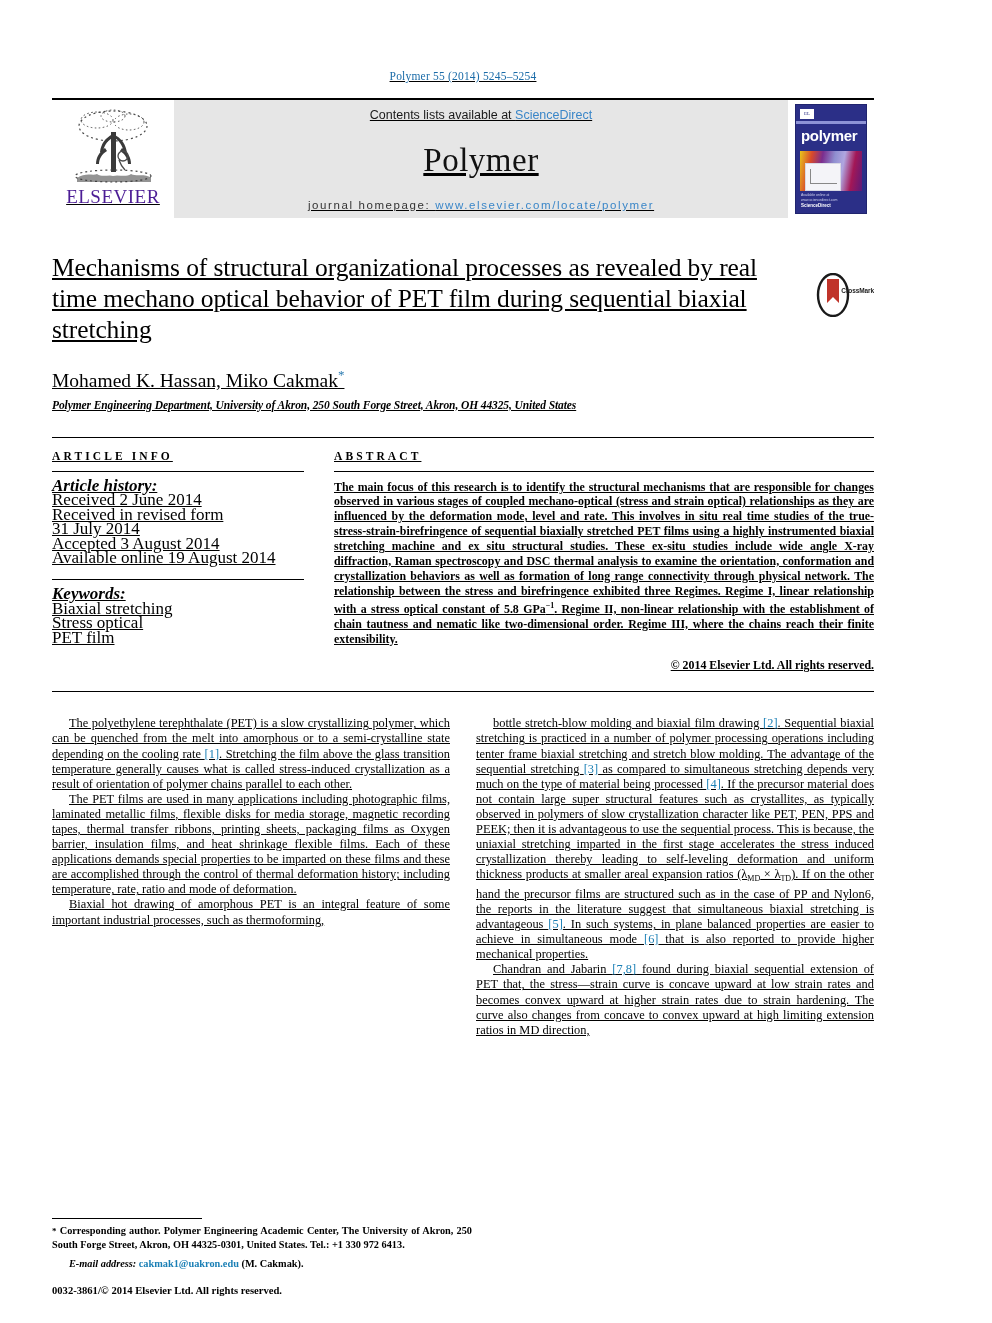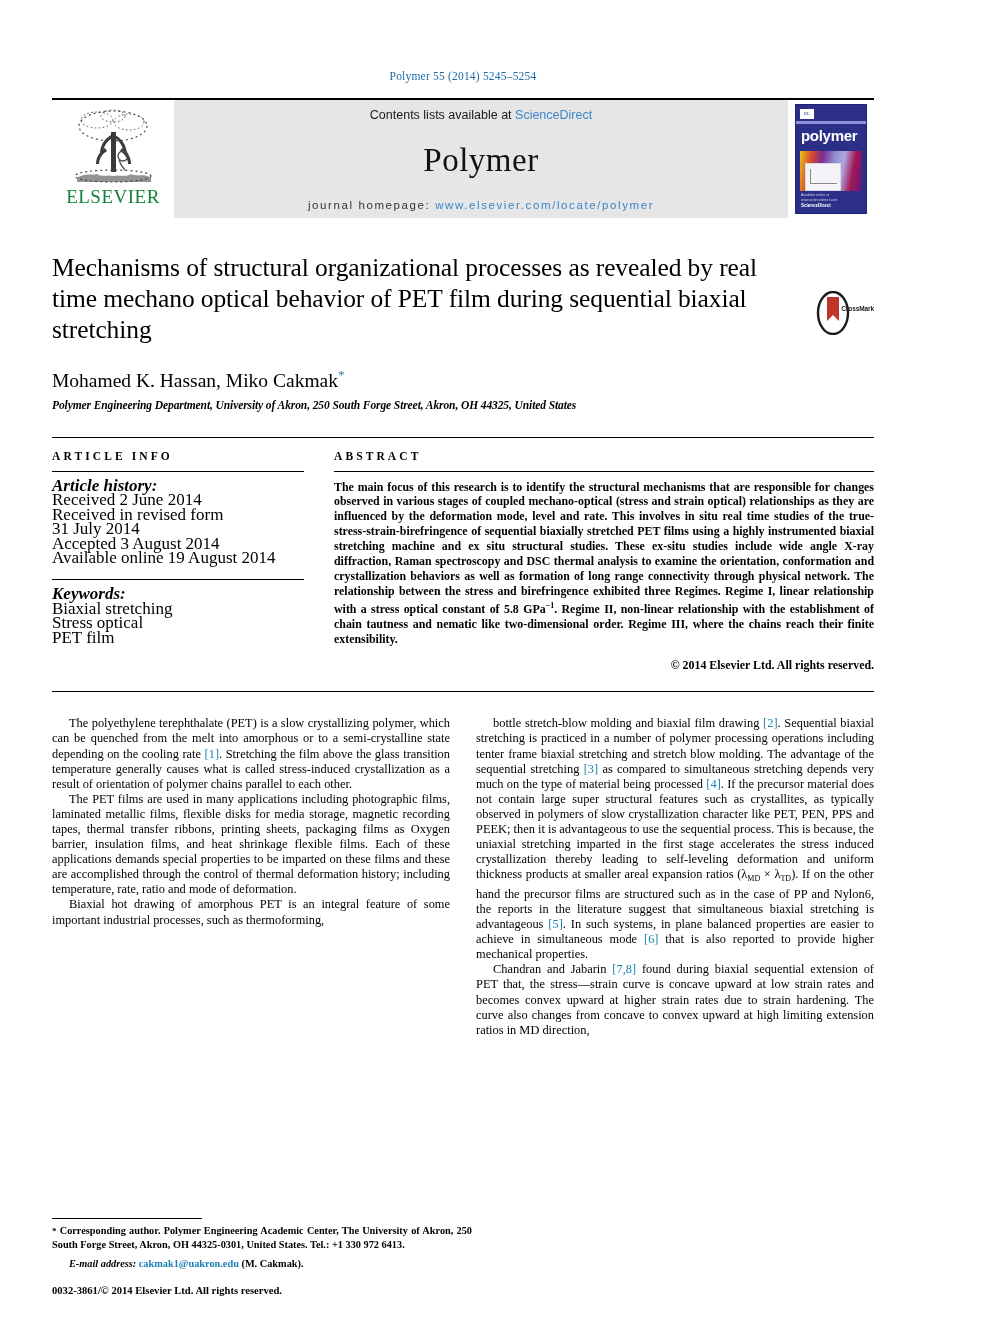--- a/index.html
+++ b/index.html
@@ -13,20 +13,21 @@
     font-family: "Liberation Serif", "DejaVu Serif", serif;
     color: #000000;
     position: relative;
     overflow: hidden;
   }
   .page {
     position: relative;
     width: 926px;
     height: 1323px;
     box-sizing: border-box;
+    text-decoration: underline;
   }
 
   
   .running-head {
     text-align: center;
     color: #1a6ba8;
     font-size: 11.5px;
     letter-spacing: .2px;
     padding-top: 70px;
   }
@@ -45,21 +46,21 @@
     flex: 0 0 122px;
     display: flex;
     flex-direction: column;
     justify-content: flex-start;
     align-items: center;
     padding-top: 4px;
   }
   .tree-logo { width: 92px; height: 84px; display:block; }
   .elsevier-word {
     font-family: "Liberation Serif", serif;
-    color: #15803d;
+    color: #4c1d95;
     font-size: 19px;
     letter-spacing: .5px;
     font-weight: 400;
     margin-top: -2px;
   }
   .journal-band {
     flex: 1 1 auto;
     background: #e6e6e6;
     display: flex;
     flex-direction: column;
@@ -132,21 +133,21 @@
     position: absolute; bottom: 4px; left: 5px;
     color: #cfd2ef; font-family: "Liberation Sans", sans-serif; font-size: 3.5px;
     line-height: 5px;
   }
   .cover .cv-foot b { color:#fff; font-size:4.5px; }
 
   
   .title-area {
     margin: 34px 52px 0 52px;
     display: flex;
-    align-items: flex-end;
+    align-items: center;
   }
   .title-text { flex: 1 1 auto; padding-right: 14px; }
   h1.article-title {
     font-family: "Liberation Serif", serif;
     font-weight: 400;
     font-size: 25.5px;
     line-height: 31px;
     margin: 0;
     letter-spacing: -.1px;
   }

